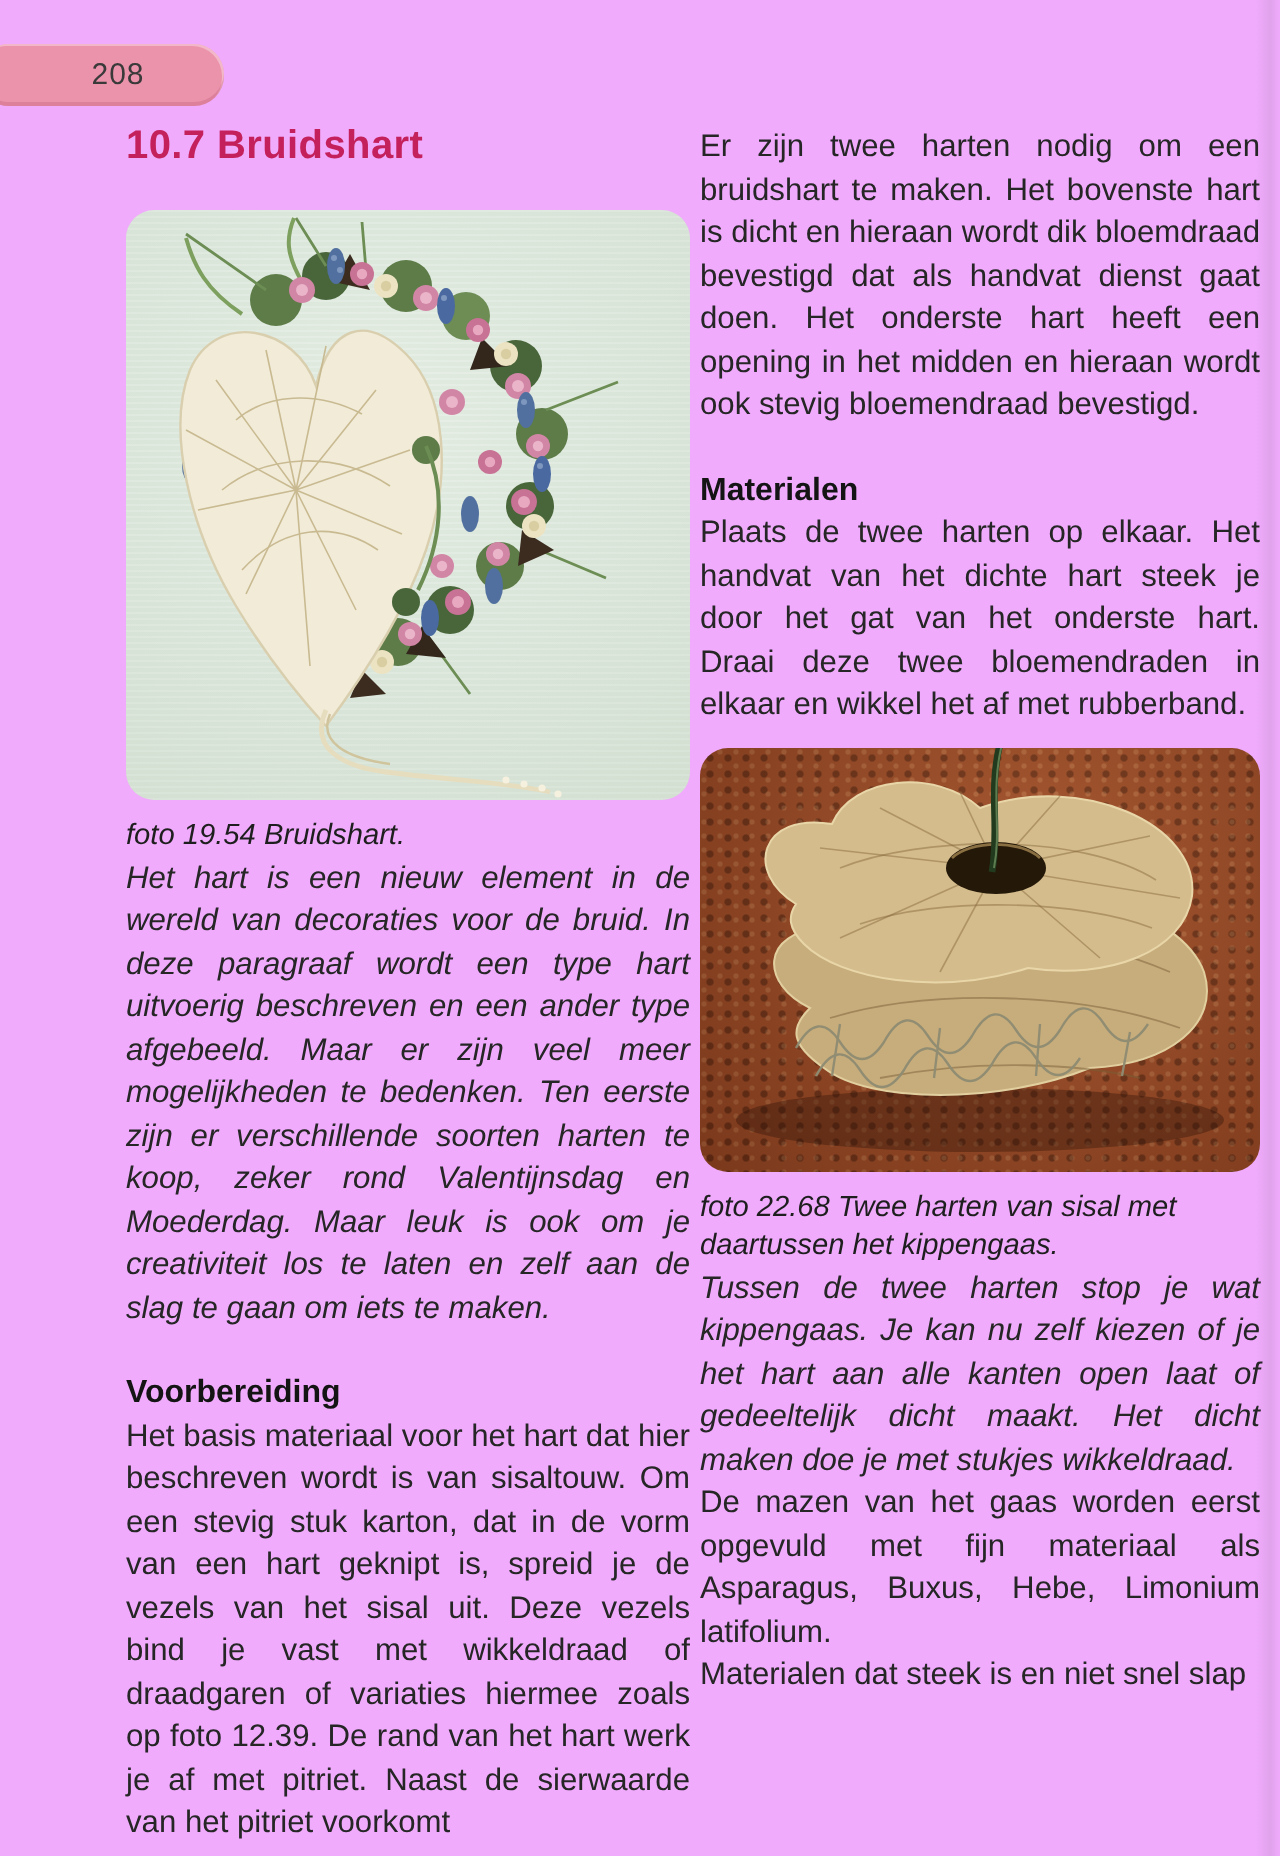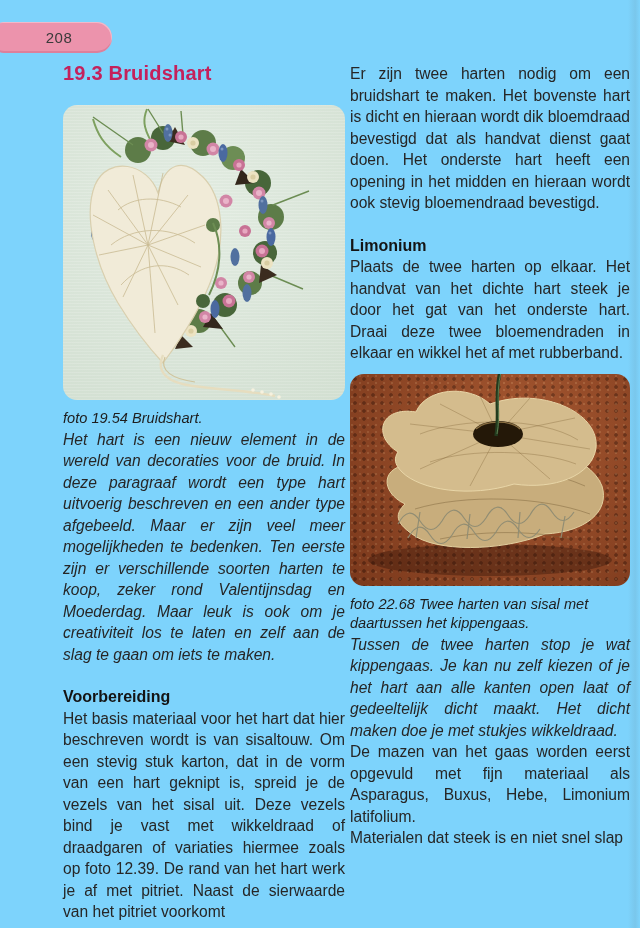--- a/index.html
+++ b/index.html
@@ -1,17 +1,17 @@
 <!DOCTYPE html>
 <html lang="nl"><head>
 <meta charset="utf-8">
 <style>
   html,body{margin:0;padding:0;}
   body{font-family:"Liberation Sans","DejaVu Sans",sans-serif;background:#e9e9e9;}
-  .page{position:relative;width:640px;height:928px;background:#7dd3fc;overflow:hidden;}
+  .page{position:relative;width:640px;height:928px;background:#f0abfc;overflow:hidden;}
   .page-edge{position:absolute;top:0;right:0;width:12px;height:100%;
     background:linear-gradient(to right,rgba(0,0,0,0) 0%,rgba(90,90,90,0.10) 60%,rgba(255,255,255,0) 100%);}
   .page-tab{position:absolute;left:-8px;top:22px;width:120px;height:31px;
     background:#ec93ac;border-radius:12px 15px 15px 12px;
     box-shadow:inset 0 -2px 0 rgba(175,70,105,0.25), inset -1px 1px 0 rgba(255,255,255,0.35);
     display:flex;align-items:center;justify-content:center;}
   .page-tab span{font-size:15px;color:#3a3a3a;letter-spacing:0.5px;padding-left:14px;}
   .section-title{position:absolute;left:63px;top:62px;margin:0;font-size:20px;font-weight:bold;color:#c4215c;letter-spacing:0.2px;}
   .col{position:absolute;width:282px;}
   .col-left{left:63px;top:105px;}
@@ -40,21 +40,21 @@
 </style>
 </head>
 <body>
 
 <div class="page">
 
   <div class="page-tab">
     <span>208</span>
   </div>
 
-  <h1 class="section-title">19.3 Bruidshart</h1>
+  <h1 class="section-title">10.7 Bruidshart</h1>
 
   <div class="col col-left">
 
     <figure class="photo photo1">
       <svg width="282" height="295" viewBox="0 0 282 295">
 
         <g stroke="none">
           <circle cx="75" cy="45" r="13" fill="#5d7c48"></circle>
           <circle cx="100" cy="33" r="12" fill="#48663a"></circle>
           <circle cx="140" cy="38" r="13" fill="#5d7c48"></circle>
@@ -163,21 +163,21 @@
 
     <h2 class="subhead">Voorbereiding</h2>
 
     <p class="body">Het basis materiaal voor het hart dat hier beschreven wordt is van sisaltouw. Om een stevig stuk karton, dat in de vorm van een hart geknipt is, spreid je de vezels van het sisal uit. Deze vezels bind je vast met wikkeldraad of draadgaren of variaties hiermee zoals op foto 12.39. De rand van het hart werk je af met pitriet. Naast de sierwaarde van het pitriet voorkomt</p>
   </div>
 
   <div class="col col-right">
 
     <p class="body">Er zijn twee harten nodig om een bruidshart te maken. Het bovenste hart is dicht en hieraan wordt dik bloemdraad bevestigd dat als handvat dienst gaat doen. Het onderste hart heeft een opening in het midden en hieraan wordt ook stevig bloemendraad bevestigd.</p>
 
-    <h2 class="subhead">Limonium</h2>
+    <h2 class="subhead">Materialen</h2>
 
     <p class="body">Plaats de twee harten op elkaar. Het handvat van het dichte hart steek je door het gat van het onderste hart. Draai deze twee bloemendraden in elkaar en wikkel het af met rubberband.</p>
 
     <figure class="photo photo2">
       <svg width="280" height="212" viewBox="0 0 280 212">
         <ellipse cx="140" cy="186" rx="122" ry="16" fill="rgba(40,15,5,0.35)"></ellipse>
 
         <g>
           <path d="M55 130 C30 118 30 92 62 90 C70 68 108 62 130 80 C175 62 240 80 252 112 C260 138 235 158 195 160 C150 178 85 178 62 160 C45 148 45 140 55 130 Z" fill="#c8ad7c" stroke="#e2cf9f" stroke-width="1"></path>
           <path d="M70 100 C110 88 180 88 235 112 M65 135 C115 120 190 122 240 140 M90 165 C140 155 190 158 220 165" stroke="rgba(120,95,55,0.5)" stroke-width="0.9" fill="none"></path>

